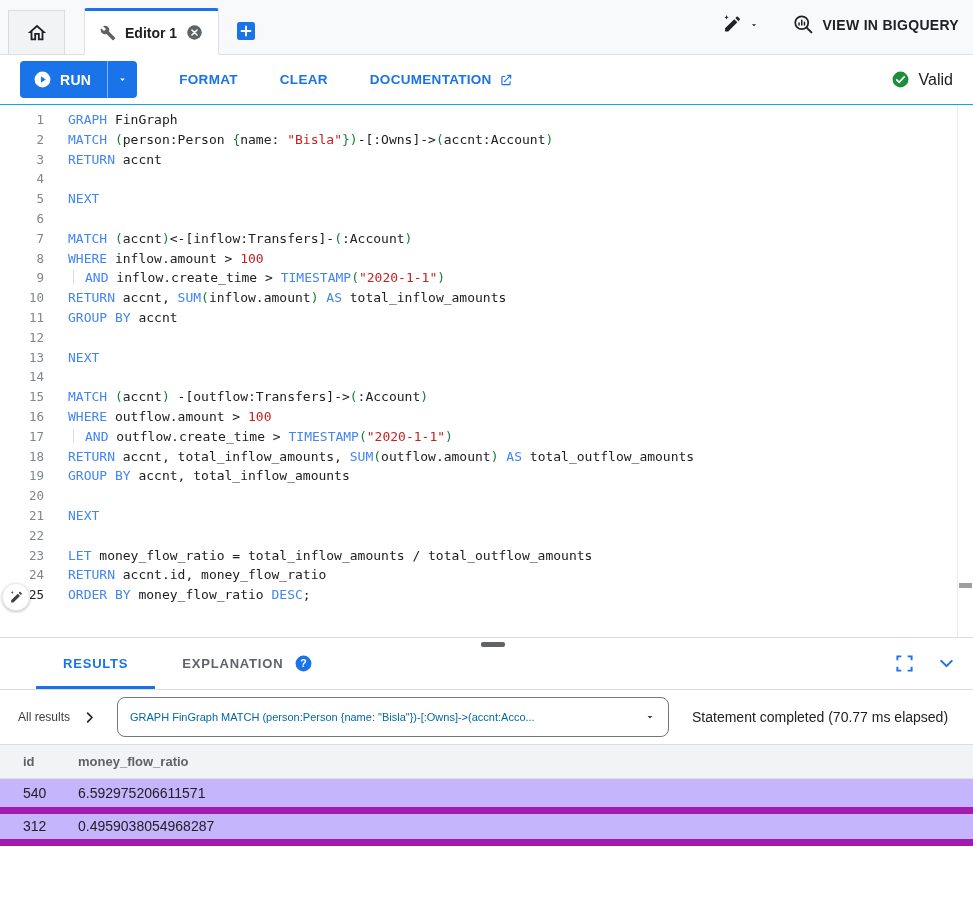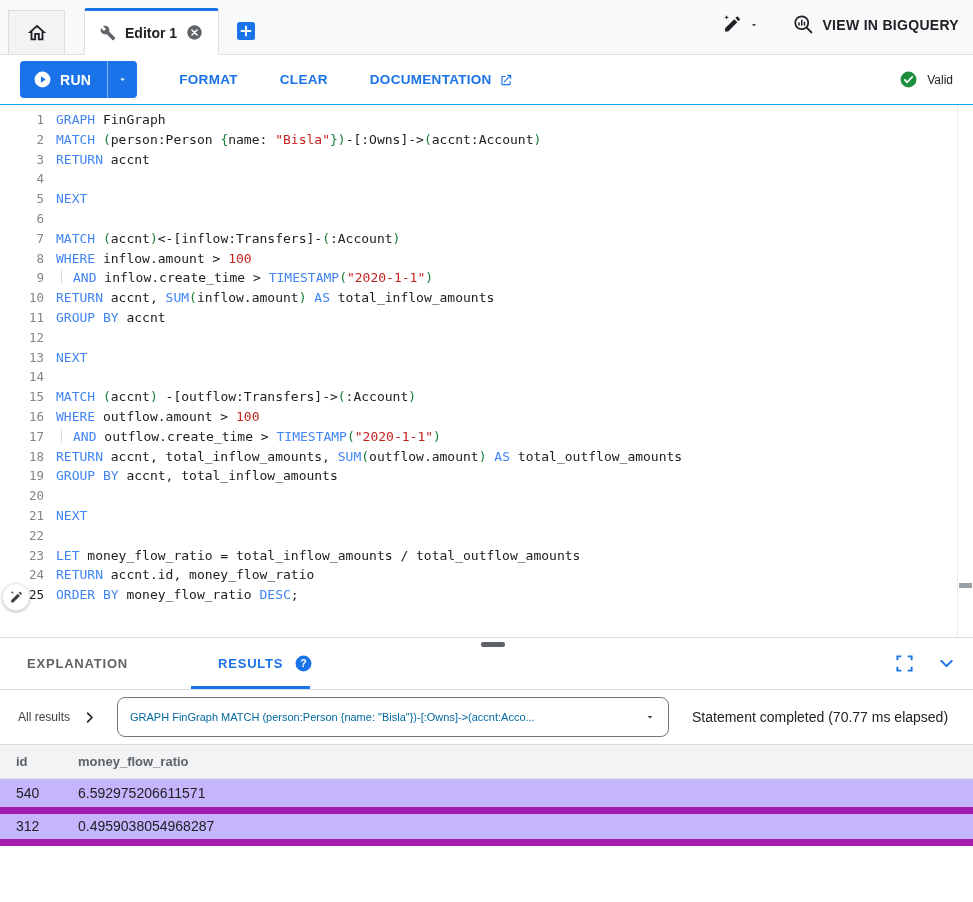--- a/index.html
+++ b/index.html
@@ -24,30 +24,30 @@
   
   .toolbar{height:50px;background:#fff;border-bottom:1px solid #0ea5e9;
     display:flex;align-items:center;padding:0 20px}
   .run-btn{display:flex;height:37px;background:#1a73e8;border-radius:4px;overflow:hidden;cursor:pointer}
   .run-main{display:flex;align-items:center;gap:8px;padding:0 16px 0 13px;
     color:#fff;font-size:14px;font-weight:700;letter-spacing:.3px}
   .run-caret{display:flex;align-items:center;justify-content:center;width:30px;
     border-left:1px solid rgba(255,255,255,.45)}
   .tb-link{color:#1a73e8;font-size:13.5px;font-weight:700;letter-spacing:.3px;
     margin-left:42px;cursor:pointer;display:flex;align-items:center;gap:7px}
-  .valid{margin-left:auto;display:flex;align-items:center;gap:9px;font-size:12px;color:#202124}
+  .valid{margin-left:auto;display:flex;align-items:center;gap:9px;font-size:16px;color:#202124}
 
   
   .editor{height:533px;border-bottom:1px solid #dadce0;position:relative;
     padding-top:5px;background:#fff;overflow:hidden}
   .cl{display:flex;height:19.8px;line-height:19.8px;
     font-family:"DejaVu Sans Mono","Liberation Mono",monospace;font-size:13px}
   .ln{width:44px;text-align:right;color:#80868b;font-size:12.5px;flex:none;user-select:none}
   .cl.current .ln{color:#202124}
-  .ct{margin-left:12px;white-space:pre}
+  .ct{margin-left:24px;white-space:pre}
   .tk-k{color:#4285f4}
   .tk-s{color:#c5221f}
   .tk-p{color:#188038}
   .tk-d{color:#202124}
   .tk-g{display:inline-block;width:12px;height:14px;border-left:1px solid #dadce0;
     margin-left:5px;vertical-align:-2px}
   .assist-fab{position:absolute;left:2px;top:478px;width:28px;height:28px;border-radius:50%;
     background:#fff;border:1px solid #ececec;box-shadow:0 1px 3px rgba(0,0,0,.25);
     display:flex;align-items:center;justify-content:center;cursor:pointer}
   .vtrack{position:absolute;right:15px;top:0;bottom:0;border-left:1px solid #ebebeb}
@@ -73,21 +73,21 @@
   .query-select{margin-left:20px;width:552px;height:40px;border:1px solid #747775;border-radius:8px;
     display:flex;align-items:center;padding:0 12px;cursor:pointer;background:#fff}
   .query-select .qtext{font-size:11px;color:#0369a1;white-space:nowrap;overflow:hidden;flex:1}
   .status-text{margin-left:23px;font-size:14px;color:#202124;white-space:nowrap}
 
   
   .rtable{width:100%;border-collapse:collapse;table-layout:fixed;font-size:13px}
   .rtable th{height:33px;background:#f1f3f4;color:#5f6368;font-weight:700;
     text-align:left;border-bottom:1px solid #e0e0e0}
   .rtable td{height:32px;color:#202124;font-size:14px;border-bottom:7px solid #a21caf;background:#c4b5fd}
-  .rtable th:first-child,.rtable td:first-child{padding-left:16px;width:78px}
+  .rtable th:first-child,.rtable td:first-child{padding-left:23px;width:78px}
   .icon{display:block}
 </style>
 </head>
 <body>
 
 <div class="tabstrip">
   <div class="home-btn">
     <svg class="icon" width="22" height="22" viewBox="0 0 24 24">
       <path fill="#202124" d="M12 5.69l5 4.5V18h-2v-6H9v6H7v-7.81l5-4.5M12 3L2 12h3v8h6v-6h2v6h6v-8h3L12 3z"></path>
     </svg>
@@ -271,25 +271,25 @@
       <path fill="#3c4043" d="M6 17.25V21h3.75L20.81 9.94l-3.75-3.75L6 17.25zM23.71 7.04c.39-.39.39-1.02 0-1.41l-2.34-2.34c-.39-.39-1.02-.39-1.41 0l-1.55 1.55 3.75 3.75 1.55-1.55z" transform="translate(-2.2 0) scale(0.95)"></path>
       <path fill="#3c4043" d="M5.2 1.2l.75 1.85L7.8 3.8 5.95 4.55 5.2 6.4l-.75-1.85L2.6 3.8l1.85-.75z"></path>
     </svg>
   </div>
   <div class="vtrack"></div>
   <div class="vthumb"></div>
 </div>
 
 <div class="results-tabs">
   <div class="drag-handle"></div>
+  <div class="rtab rtab-first active">
+    <span>RESULTS</span>
+  </div>
   <div class="rtab">
     <span>EXPLANATION</span>
-  </div>
-  <div class="rtab rtab-first active">
-    <span>RESULTS</span>
   </div>
   <span class="help-badge">
     <svg class="icon" width="19" height="19" viewBox="0 0 24 24">
       <circle cx="12" cy="12" r="10" fill="#1a73e8"></circle>
       <text x="12" y="16.6" text-anchor="middle" font-size="13.5" font-weight="bold" fill="#fff" font-family="Liberation Sans,sans-serif">?</text>
     </svg>
   </span>
   <div class="rt-icons">
     <svg class="icon" width="19" height="19" viewBox="0 0 24 24">
       <path d="M8 3H3v5M16 3h5v5M21 16v5h-5M3 16v5h5" fill="none" stroke="#1a73e8" stroke-width="2.4"></path>

